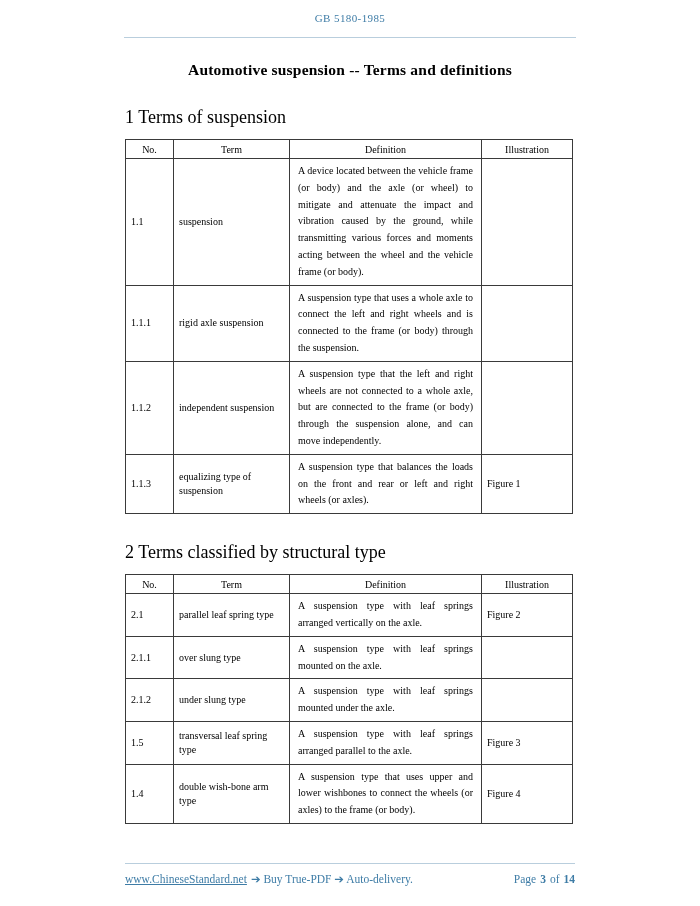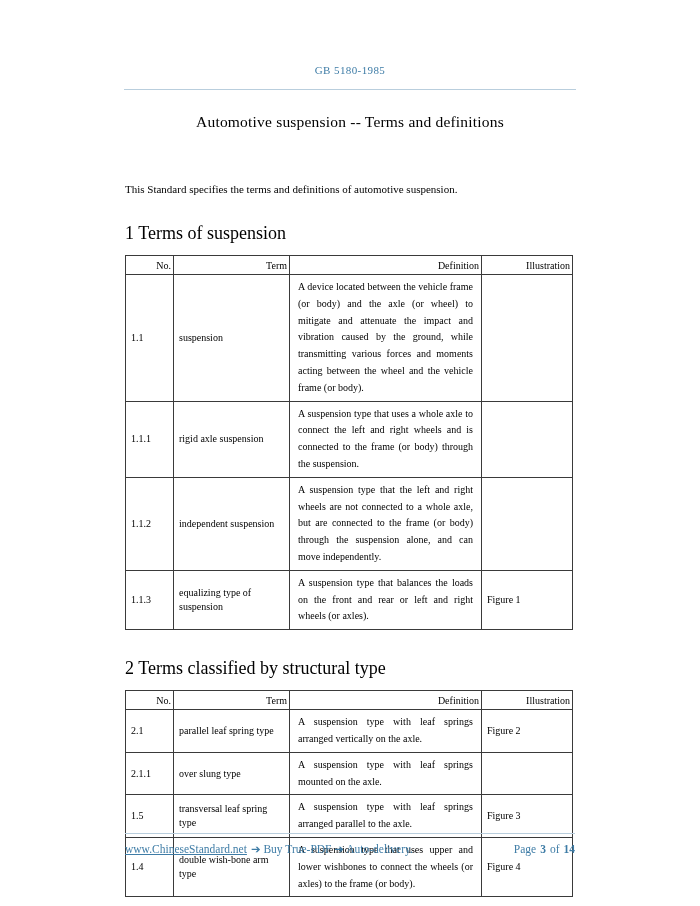--- a/index.html
+++ b/index.html
@@ -9,37 +9,37 @@
     width: 700px; height: 906px;
     font-family: "Liberation Serif", serif;
     color: #000;
   }
   .page {
     position: relative;
     width: 700px; height: 906px;
     background: #fff;
     overflow: hidden;
   }
-  .header { padding-top: 24px; margin-top: 40px; }
+  .header { padding-top: 12px; }
   .doc-number {
     text-align: center;
     color: var(--accent);
     font-size: 11px;
     letter-spacing: 0.4px;
   }
   .header-rule {
     border: none;
     border-top: 1px solid var(--rule);
     margin: 13px 124px 0 124px;
   }
   .content { padding: 0 125px; }
   .title {
     text-align: center;
     font-size: 15.5px;
-    font-weight: normal;
+    font-weight: bold;
     margin-top: 23px;
     letter-spacing: 0.2px;
   }
   .intro {
     font-size: 11px;
     margin-top: 52px;
   }
   .section-heading {
     font-size: 18px;
     font-weight: normal;
@@ -51,41 +51,41 @@
     margin-top: 11px;
     table-layout: fixed;
   }
   .terms-table th, .terms-table td {
     border: 1px solid var(--border);
     font-size: 10px;
     font-weight: normal;
     vertical-align: middle;
   }
   .terms-table th {
-    text-align: right;
+    text-align: center;
     padding: 3px 2px;
     height: 19px;
   }
   .terms-table td.td-center {
     padding: 3px 5px;
     line-height: 14px;
   }
   .terms-table td.td-def {
     text-align: justify;
     padding: 4px 8px;
     line-height: 16.8px;
   }
   .col-no { width: 48px; }
   .col-term { width: 116px; }
   .col-def { width: 192px; }
   .col-ill { width: 91px; }
   .footer {
     position: absolute;
     left: 0; right: 0; bottom: 0;
-    padding: 0 125px 50px 125px;
+    padding: 0 125px 20px 125px;
   }
   .footer-rule {
     border: none;
     border-top: 1px solid var(--rule);
     margin-bottom: 8px;
   }
   .footer-row {
     display: flex;
     justify-content: space-between;
     align-items: baseline;
@@ -106,21 +106,20 @@
 
 <div class="page">
 
   <div class="header">
     <div class="doc-number">GB 5180-1985</div>
     <hr class="header-rule">
   </div>
 
   <div class="content">
     <h1 class="title">Automotive suspension -- Terms and definitions</h1>
-    <p class="intro">This Standard specifies the terms and definitions of automotive suspension.</p>
 
     <h2 class="section-heading">1 Terms of suspension</h2>
     <table class="terms-table">
       <thead>
         <tr>
           <th class="col-no">No.</th>
           <th class="col-term">Term</th>
           <th class="col-def">Definition</th>
           <th class="col-ill">Illustration</th>
         </tr>
@@ -167,20 +166,26 @@
           <tr>
             <td class="td-center">2.1</td>
             <td class="td-center">parallel leaf spring type</td>
             <td class="td-def">A suspension type with leaf springs arranged vertically on the axle.</td>
             <td class="td-center">Figure 2</td>
           </tr>
           <tr>
             <td class="td-center">2.1.1</td>
             <td class="td-center">over slung type</td>
             <td class="td-def">A suspension type with leaf springs mounted on the axle.</td>
+            <td class="td-center"></td>
+          </tr>
+          <tr>
+            <td class="td-center">2.1.2</td>
+            <td class="td-center">under slung type</td>
+            <td class="td-def">A suspension type with leaf springs mounted under the axle.</td>
             <td class="td-center"></td>
           </tr>
           <tr>
             <td class="td-center">1.5</td>
             <td class="td-center">transversal leaf spring type</td>
             <td class="td-def">A suspension type with leaf springs arranged parallel to the axle.</td>
             <td class="td-center">Figure 3</td>
           </tr>
           <tr>
             <td class="td-center">1.4</td>

